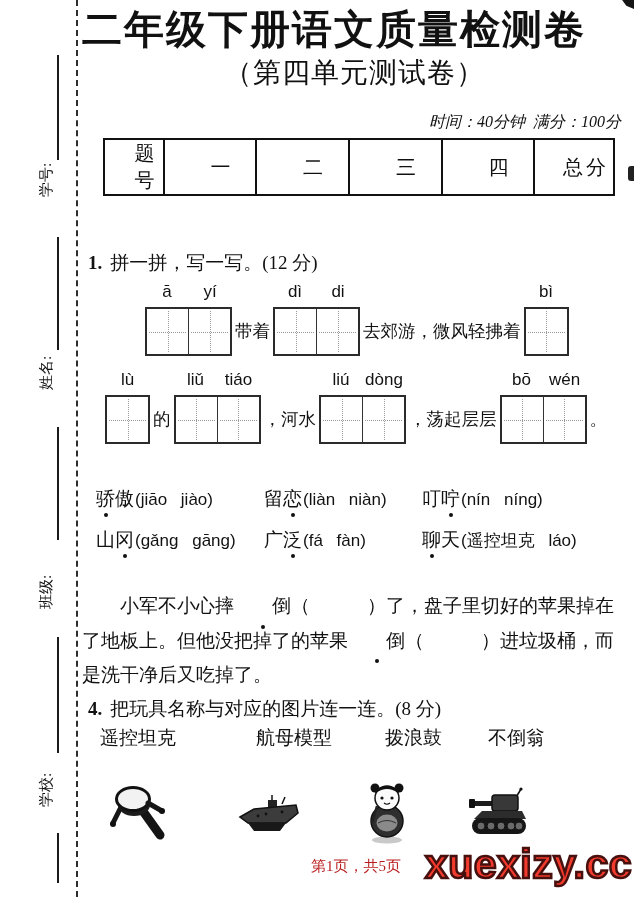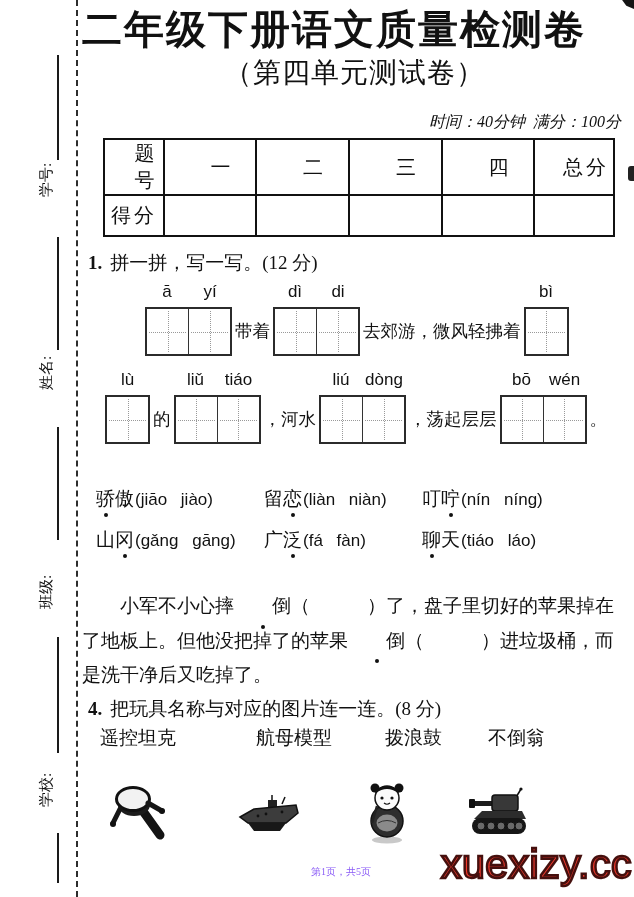--- a/index.html
+++ b/index.html
@@ -51,22 +51,22 @@
   
   .q4labels{position:absolute;top:725px;left:18px;display:flex;font-size:19px;}
   .q4labels span:nth-child(2){margin-left:80px;}
   .q4labels span:nth-child(3){margin-left:53px;}
   .q4labels span:nth-child(4){margin-left:46px;}
   .q4imgs{position:absolute;top:775px;left:0;right:0;height:82px;}
   .toy{position:absolute;}
   .toy-drum{left:28px;top:6px;} .toy-carrier{left:156px;top:20px;}
   .toy-panda{left:282px;top:4px;} .toy-tank{left:386px;top:12px;}
   
-  .pagenum{position:absolute;left:311px;top:857px;font-size:10px;color:#8b5cf6;margin-top:8px;}
-  .watermark{position:absolute;right:2px;top:841px;font-family:"Liberation Sans",sans-serif;font-weight:normal;
+  .pagenum{position:absolute;left:311px;top:857px;font-size:15px;color:#b91c1c;}
+  .watermark{position:absolute;right:2px;top:841px;font-family:"Liberation Sans",sans-serif;font-weight:bold;
              font-size:41px;color:#f23a2d;-webkit-text-stroke:2.5px #45100e;letter-spacing:0.5px;}
   
   .art-tr{position:absolute;right:0;top:0;width:14px;height:9px;background:#151515;
           clip-path:polygon(15% 0,100% 0,100% 100%,45% 65%);}
   .art-r{position:absolute;right:0;top:166px;width:6px;height:15px;background:#222;border-radius:3px 0 0 3px;}
 </style>
 </head>
 <body>
 
 <div class="page">
@@ -100,28 +100,20 @@
         </colgroup>
       <tbody>
         <tr>
             <td>题号</td>
             <td>一</td>
             <td>二</td>
             <td>三</td>
             <td>四</td>
             <td>总分</td>
           </tr>
-        <tr>
-            <td>得分</td>
-            <td></td>
-            <td></td>
-            <td></td>
-            <td></td>
-            <td></td>
-          </tr>
       </tbody>
     </table>
 
 
     <div class="qhead q1h">
       <span class="qnum">1.</span><span>拼一拼，写一写。(12 分)</span>
     </div>
     <div class="pinrow-line prow1">
         <div class="boxwrap">
           <div class="pinrow">
@@ -198,21 +190,21 @@
         </div>
         <span class="pintext">。</span>
       </div>
 
     <div class="q2grid">
         <div class="q2item"><span class="dotted">骄</span><span>傲</span><span class="opts">(jiāo jiào)</span></div>
         <div class="q2item"><span>留</span><span class="dotted">恋</span><span class="opts">(liàn niàn)</span></div>
         <div class="q2item"><span>叮</span><span class="dotted">咛</span><span class="opts">(nín níng)</span></div>
         <div class="q2item"><span>山</span><span class="dotted">冈</span><span class="opts">(gǎng gāng)</span></div>
         <div class="q2item"><span>广</span><span class="dotted">泛</span><span class="opts">(fá fàn)</span></div>
-        <div class="q2item"><span class="dotted">聊</span><span>天</span><span class="opts">(tiáo láo)</span></div>
+        <div class="q2item"><span class="dotted">聊</span><span>天</span><span class="opts">(遥控坦克 láo)</span></div>
       </div>
 
     <div class="q3p"><span>小军不小心摔</span><span class="dotted">倒</span><span>（　　　）了，盘子里切好的苹果掉在了地板上。但他没把掉了的苹果</span><span class="dotted">倒</span><span>（　　　）进垃圾桶，而是洗干净后又吃掉了。</span></div>
 
     <div class="qhead q4h">
       <span class="qnum">4.</span><span>把玩具名称与对应的图片连一连。(8 分)</span>
     </div>
     <div class="q4labels">
         <span class="q4label">遥控坦克</span>
         <span class="q4label">航母模型</span>

